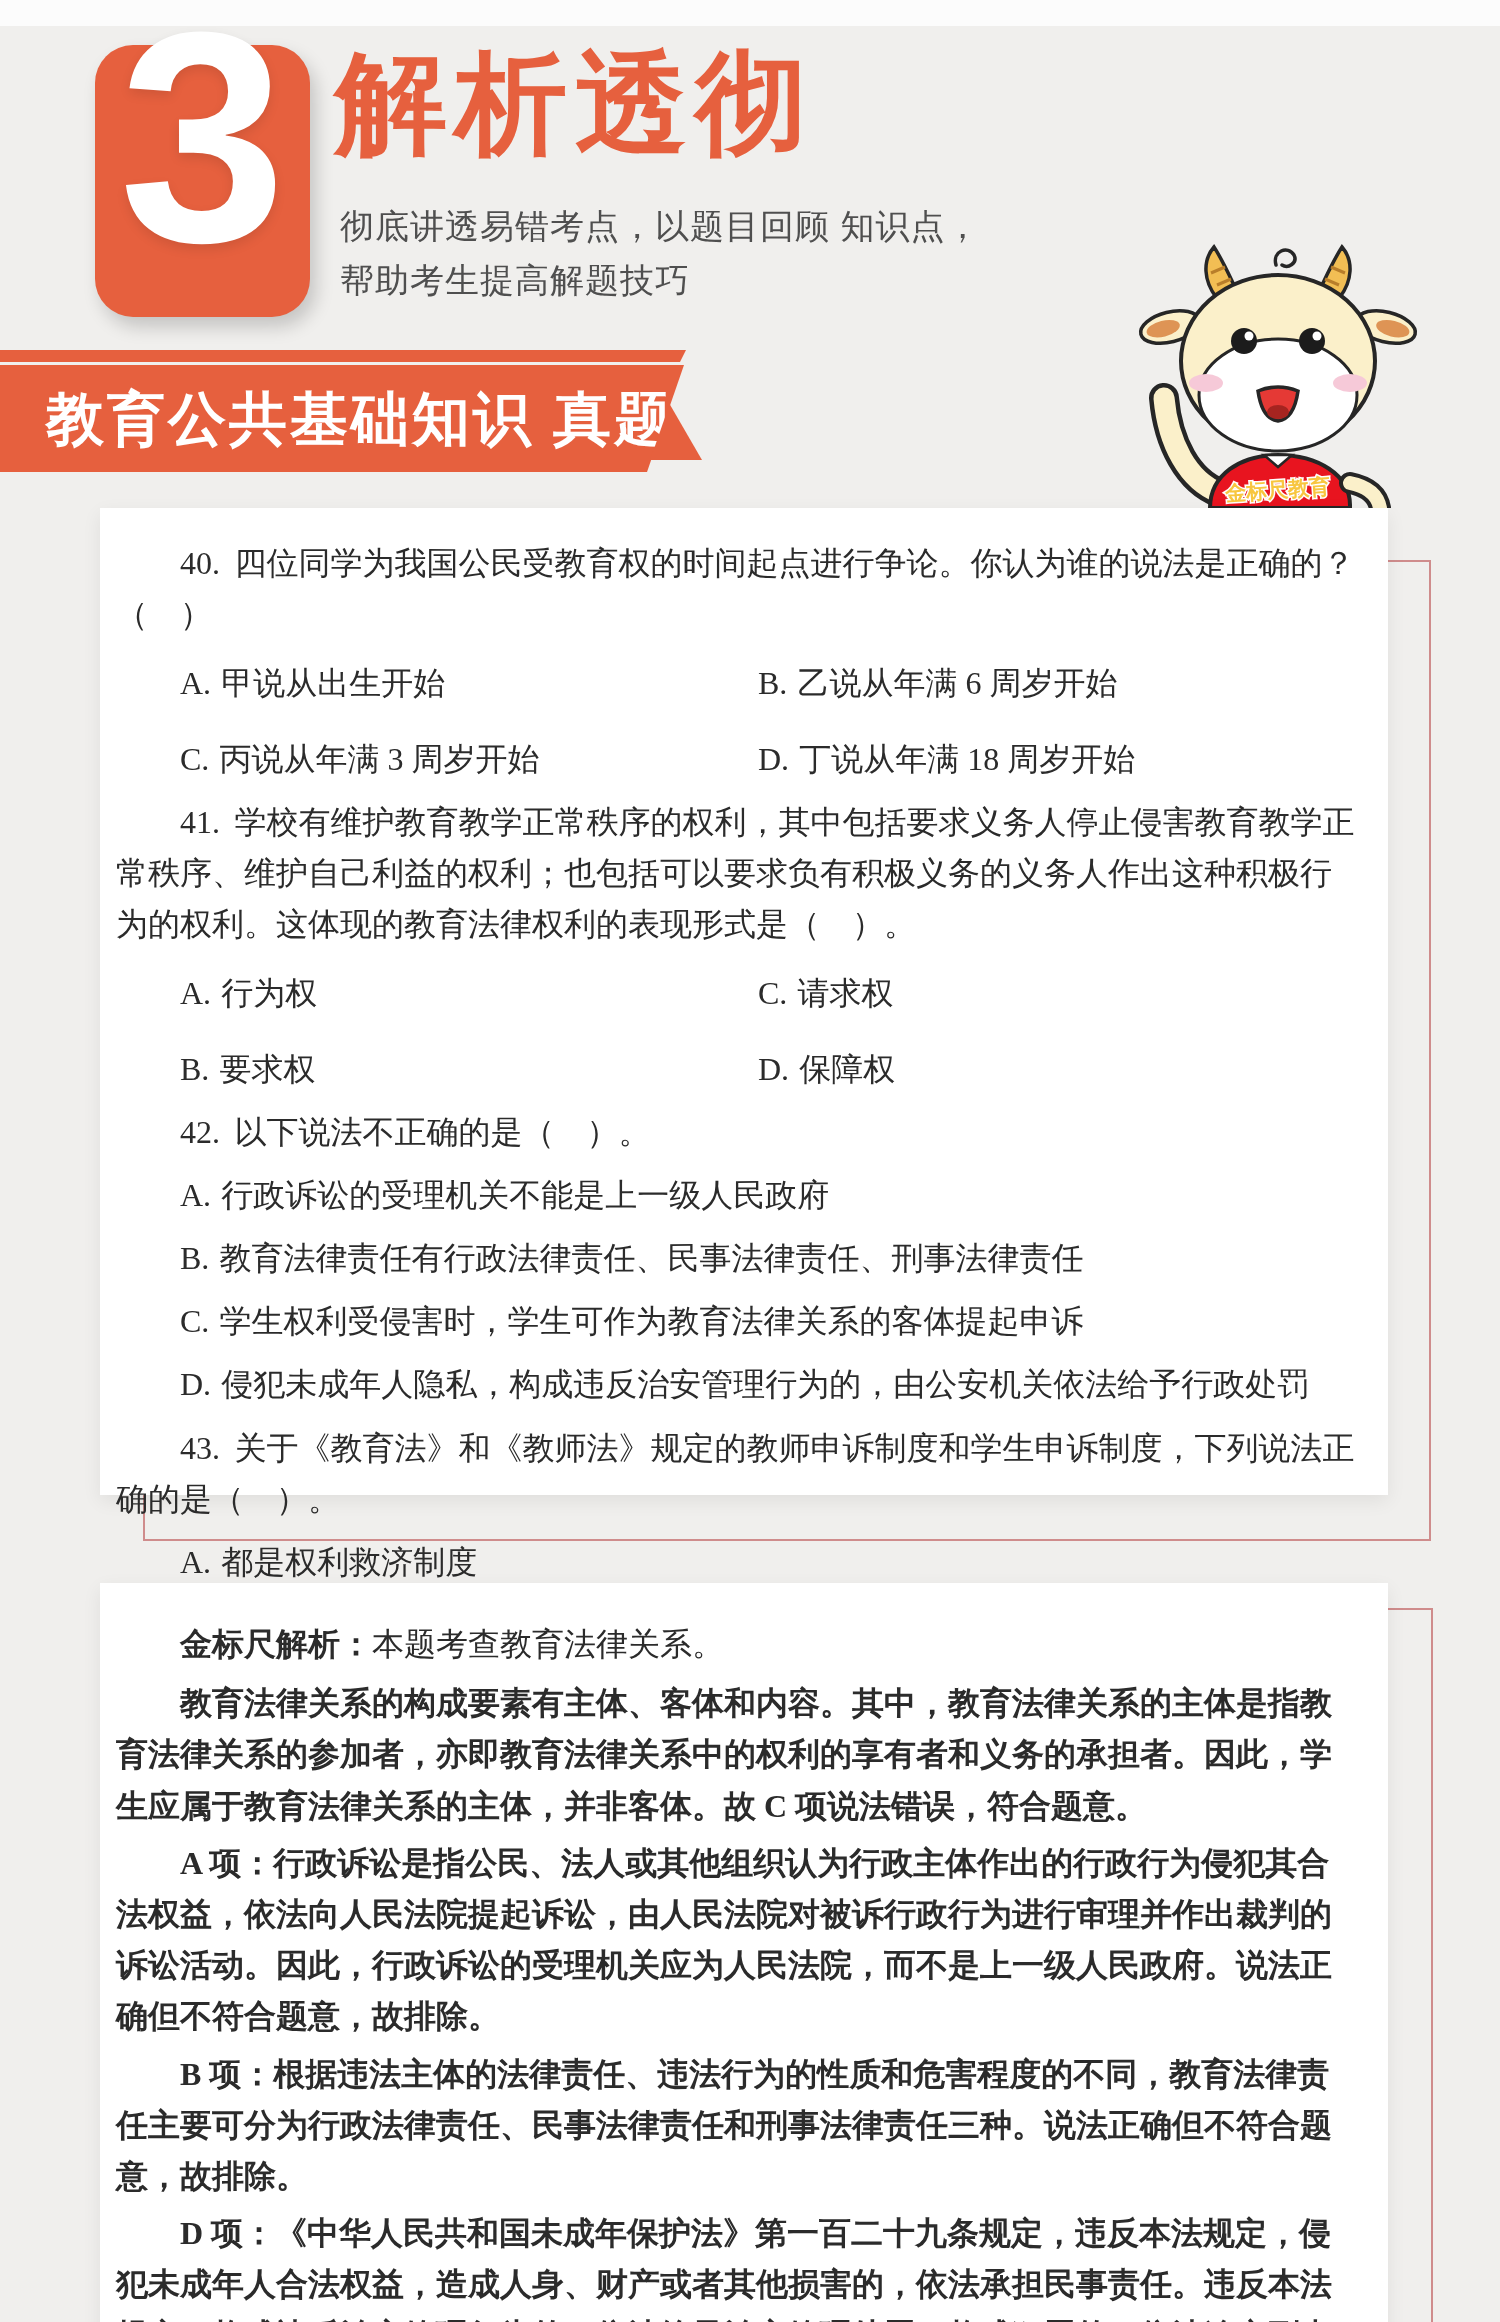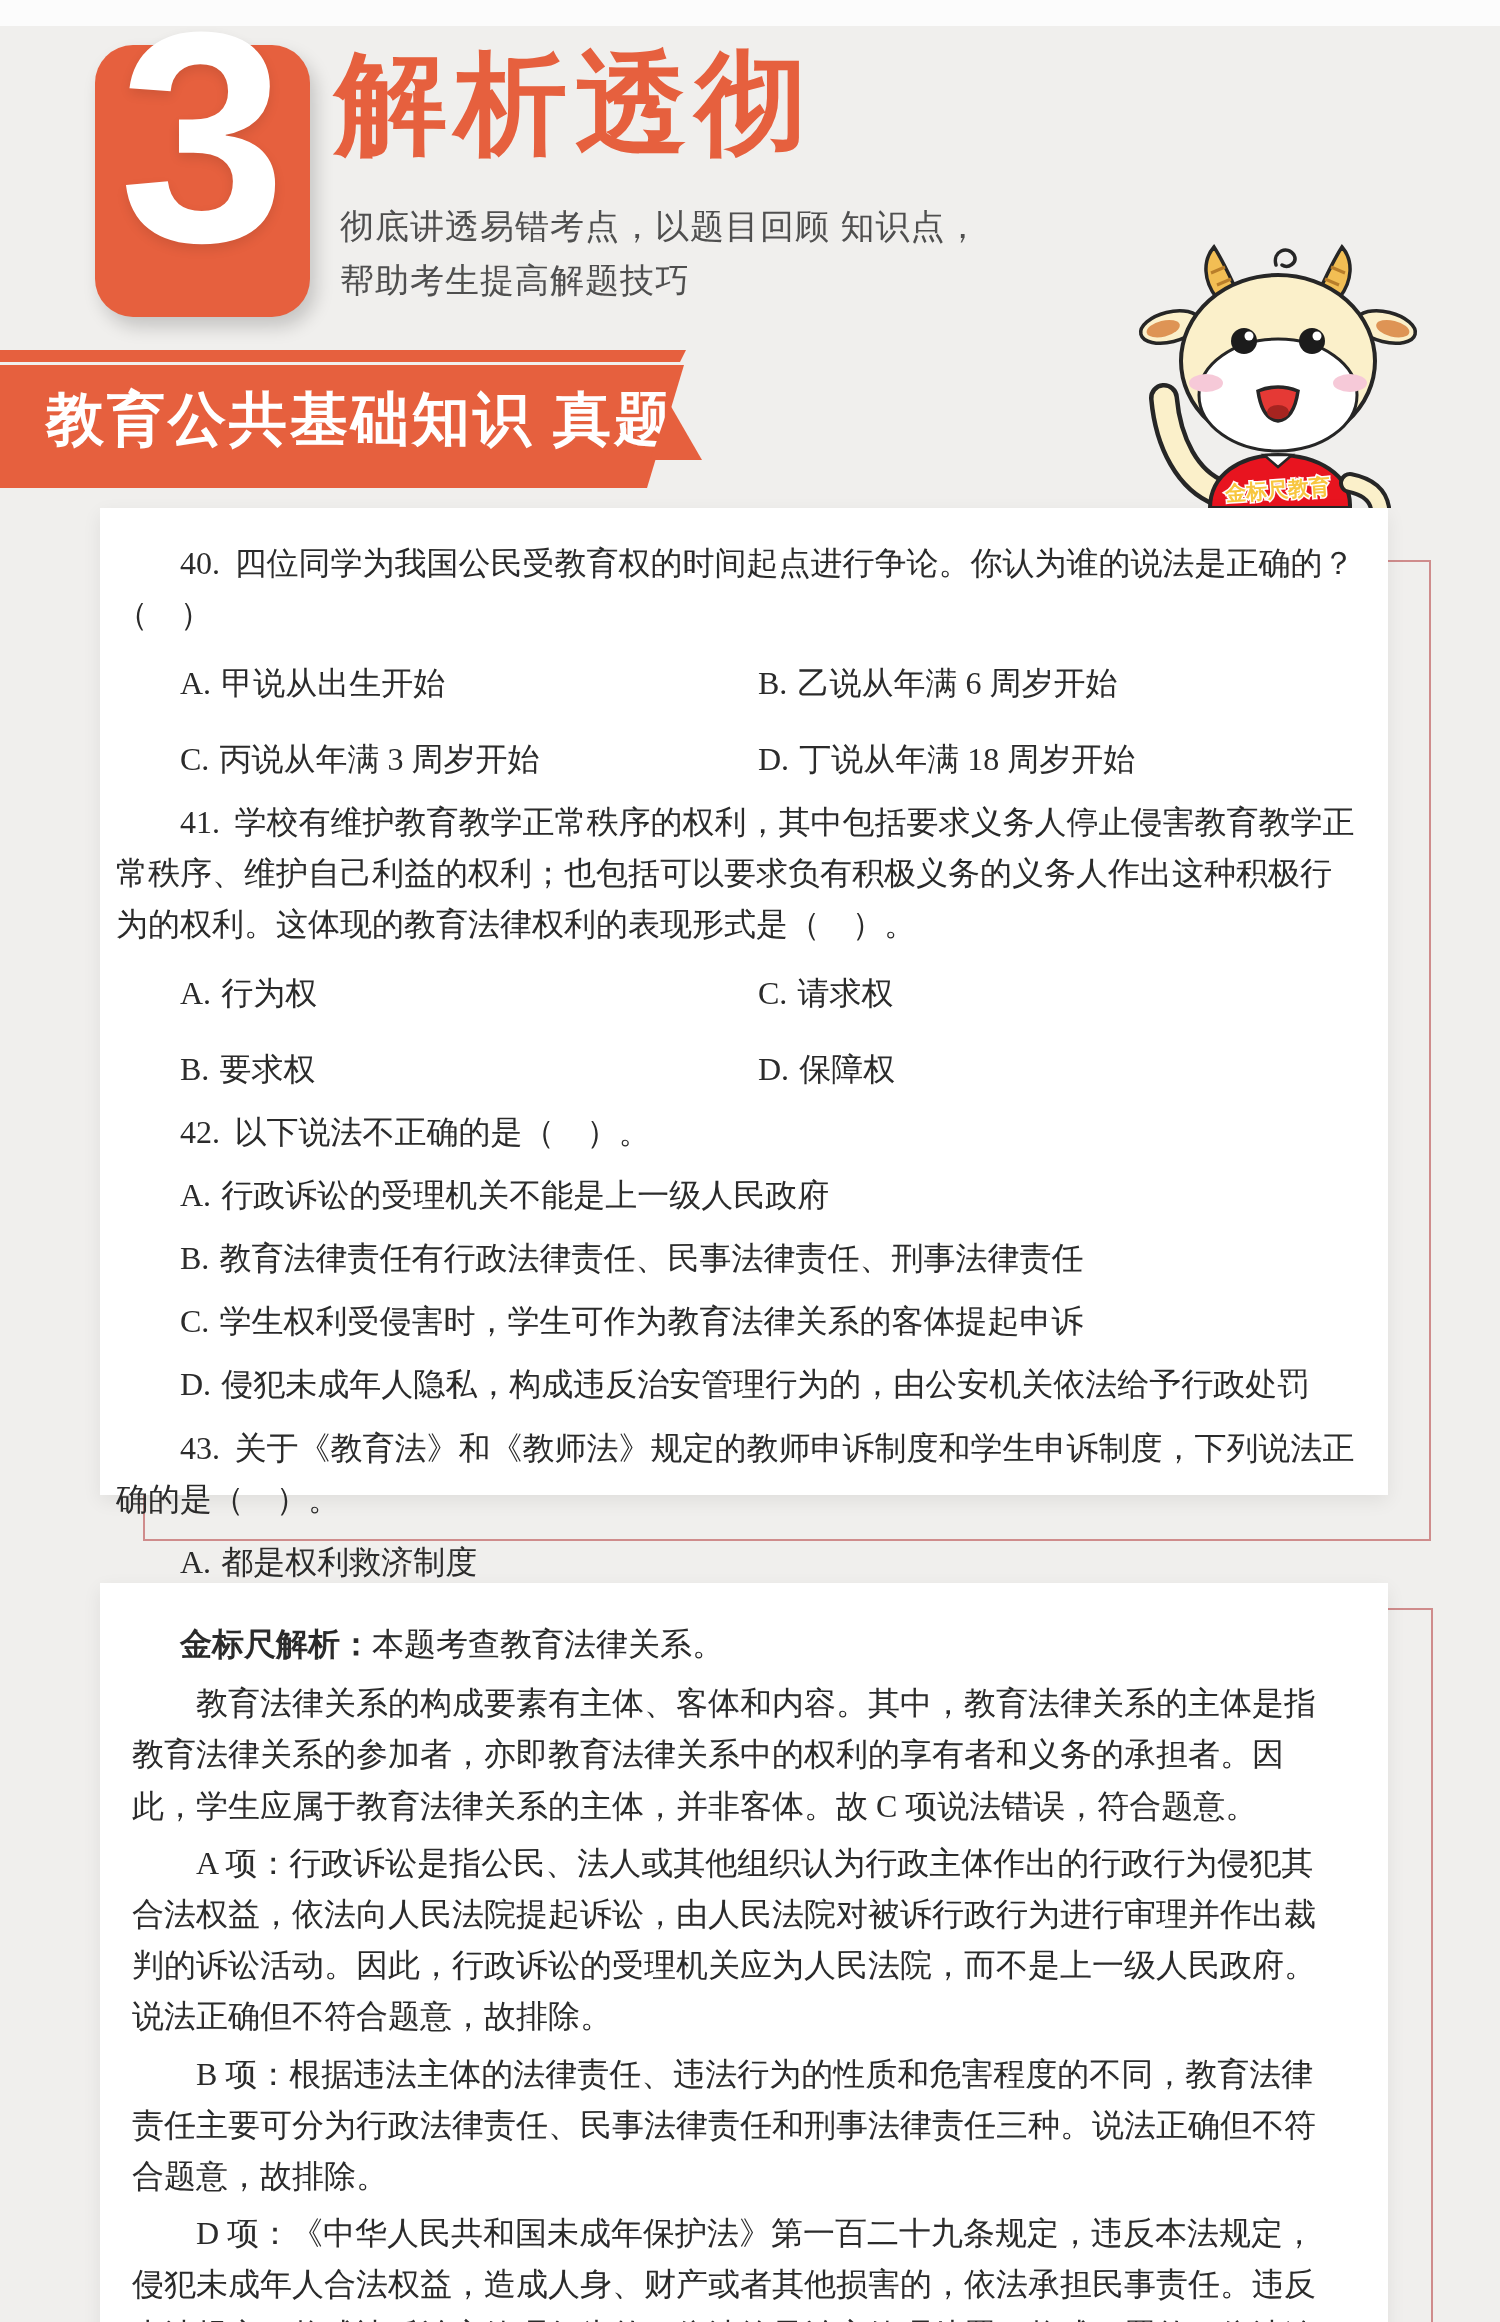--- a/index.html
+++ b/index.html
@@ -43,21 +43,21 @@
     color:var(--subtitle-gray,#4f4f4f);
   }
 
   
   .banner-stripe{
     position:absolute;left:0;top:350px;width:686px;height:12px;
     background:var(--accent-orange,#e6603e);
     clip-path:polygon(0 0,100% 0,calc(100% - 6px) 100%,0 100%);
   }
   .banner{
-    position:absolute;left:0;top:365px;width:690px;height:123px;
+    position:absolute;left:0;top:365px;width:690px;height:107px;
     background:var(--accent-orange,#e6603e);
     clip-path:polygon(0 0,684px 0,647px 100%,0 100%);
   }
   .banner .banner-text{
     display:block;padding-left:46px;line-height:107px;
     font-family:"Liberation Sans","DejaVu Sans",sans-serif;
     font-weight:800;font-size:58px;letter-spacing:3px;color:#ffffff;
     white-space:nowrap;
   }
   .banner-fold{
@@ -90,21 +90,21 @@
   .stem:first-child{margin-top:0;}
   .qnum{margin-right:0.45em;}
   .opts{margin-left:2em;}
   .opts.two-col{display:grid;grid-template-columns:578px 1fr;}
   .opt{margin:12px 0;}
   .opt .olabel{margin-right:0.32em;}
 
   .ans-line{margin:0 0 8px 0;text-indent:2em;}
   .ans-line .b,.ans-intro .b{font-weight:700;}
   .ans-intro{margin:6px 0 8px 0;text-indent:2em;}
-  .ans-para{margin:6px 16px;text-indent:2em;}
+  .ans-para{margin:6px 0;text-indent:2em;font-weight:bold;}
   p{margin:0;}
 </style>
 </head>
 <body>
 
 <div class="page">
   <div class="top-strip"></div>
 
   <div class="badge">
     <span class="num">3</span>

